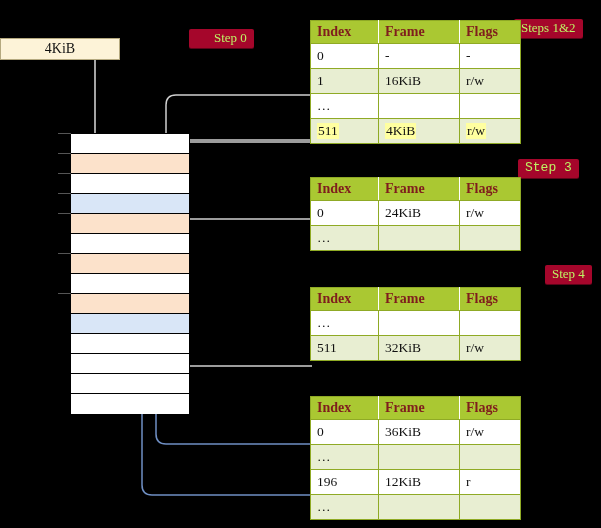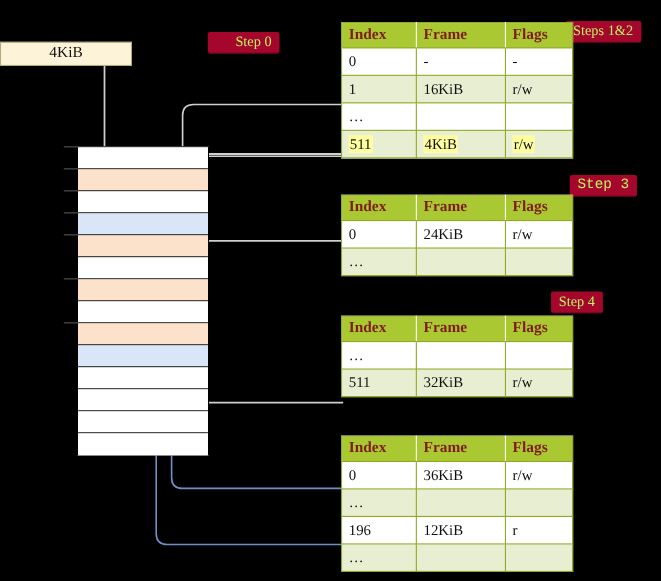--- a/index.html
+++ b/index.html
@@ -21,21 +21,21 @@
   
   .step-badge{
     background:#a5062b;color:#bef264;font-size:13px;
     padding:2px 7px 3px 7px;border-radius:2px;
     box-shadow:0 1px 0 #5c0318;
     white-space:nowrap;line-height:14px;
   }
   #step0{left:189px;top:29px;padding-left:25px;}
   #step12{left:514px;top:19px;}
   #step3{left:518px;top:159px;font-family:Liberation Mono, monospace;}
-  #step4{left:501px;top:265px;}
+  #step4{left:545px;top:265px;}
 
   
   #mem-grid{
     left:70px;top:133px;width:120px;height:281px;
     border:1px solid #000;box-sizing:border-box;background:#fff;
   }
   #mem-grid .cell{
     width:100%;height:20px;box-sizing:border-box;
     border-bottom:1px solid #000;
     background:#fff;

